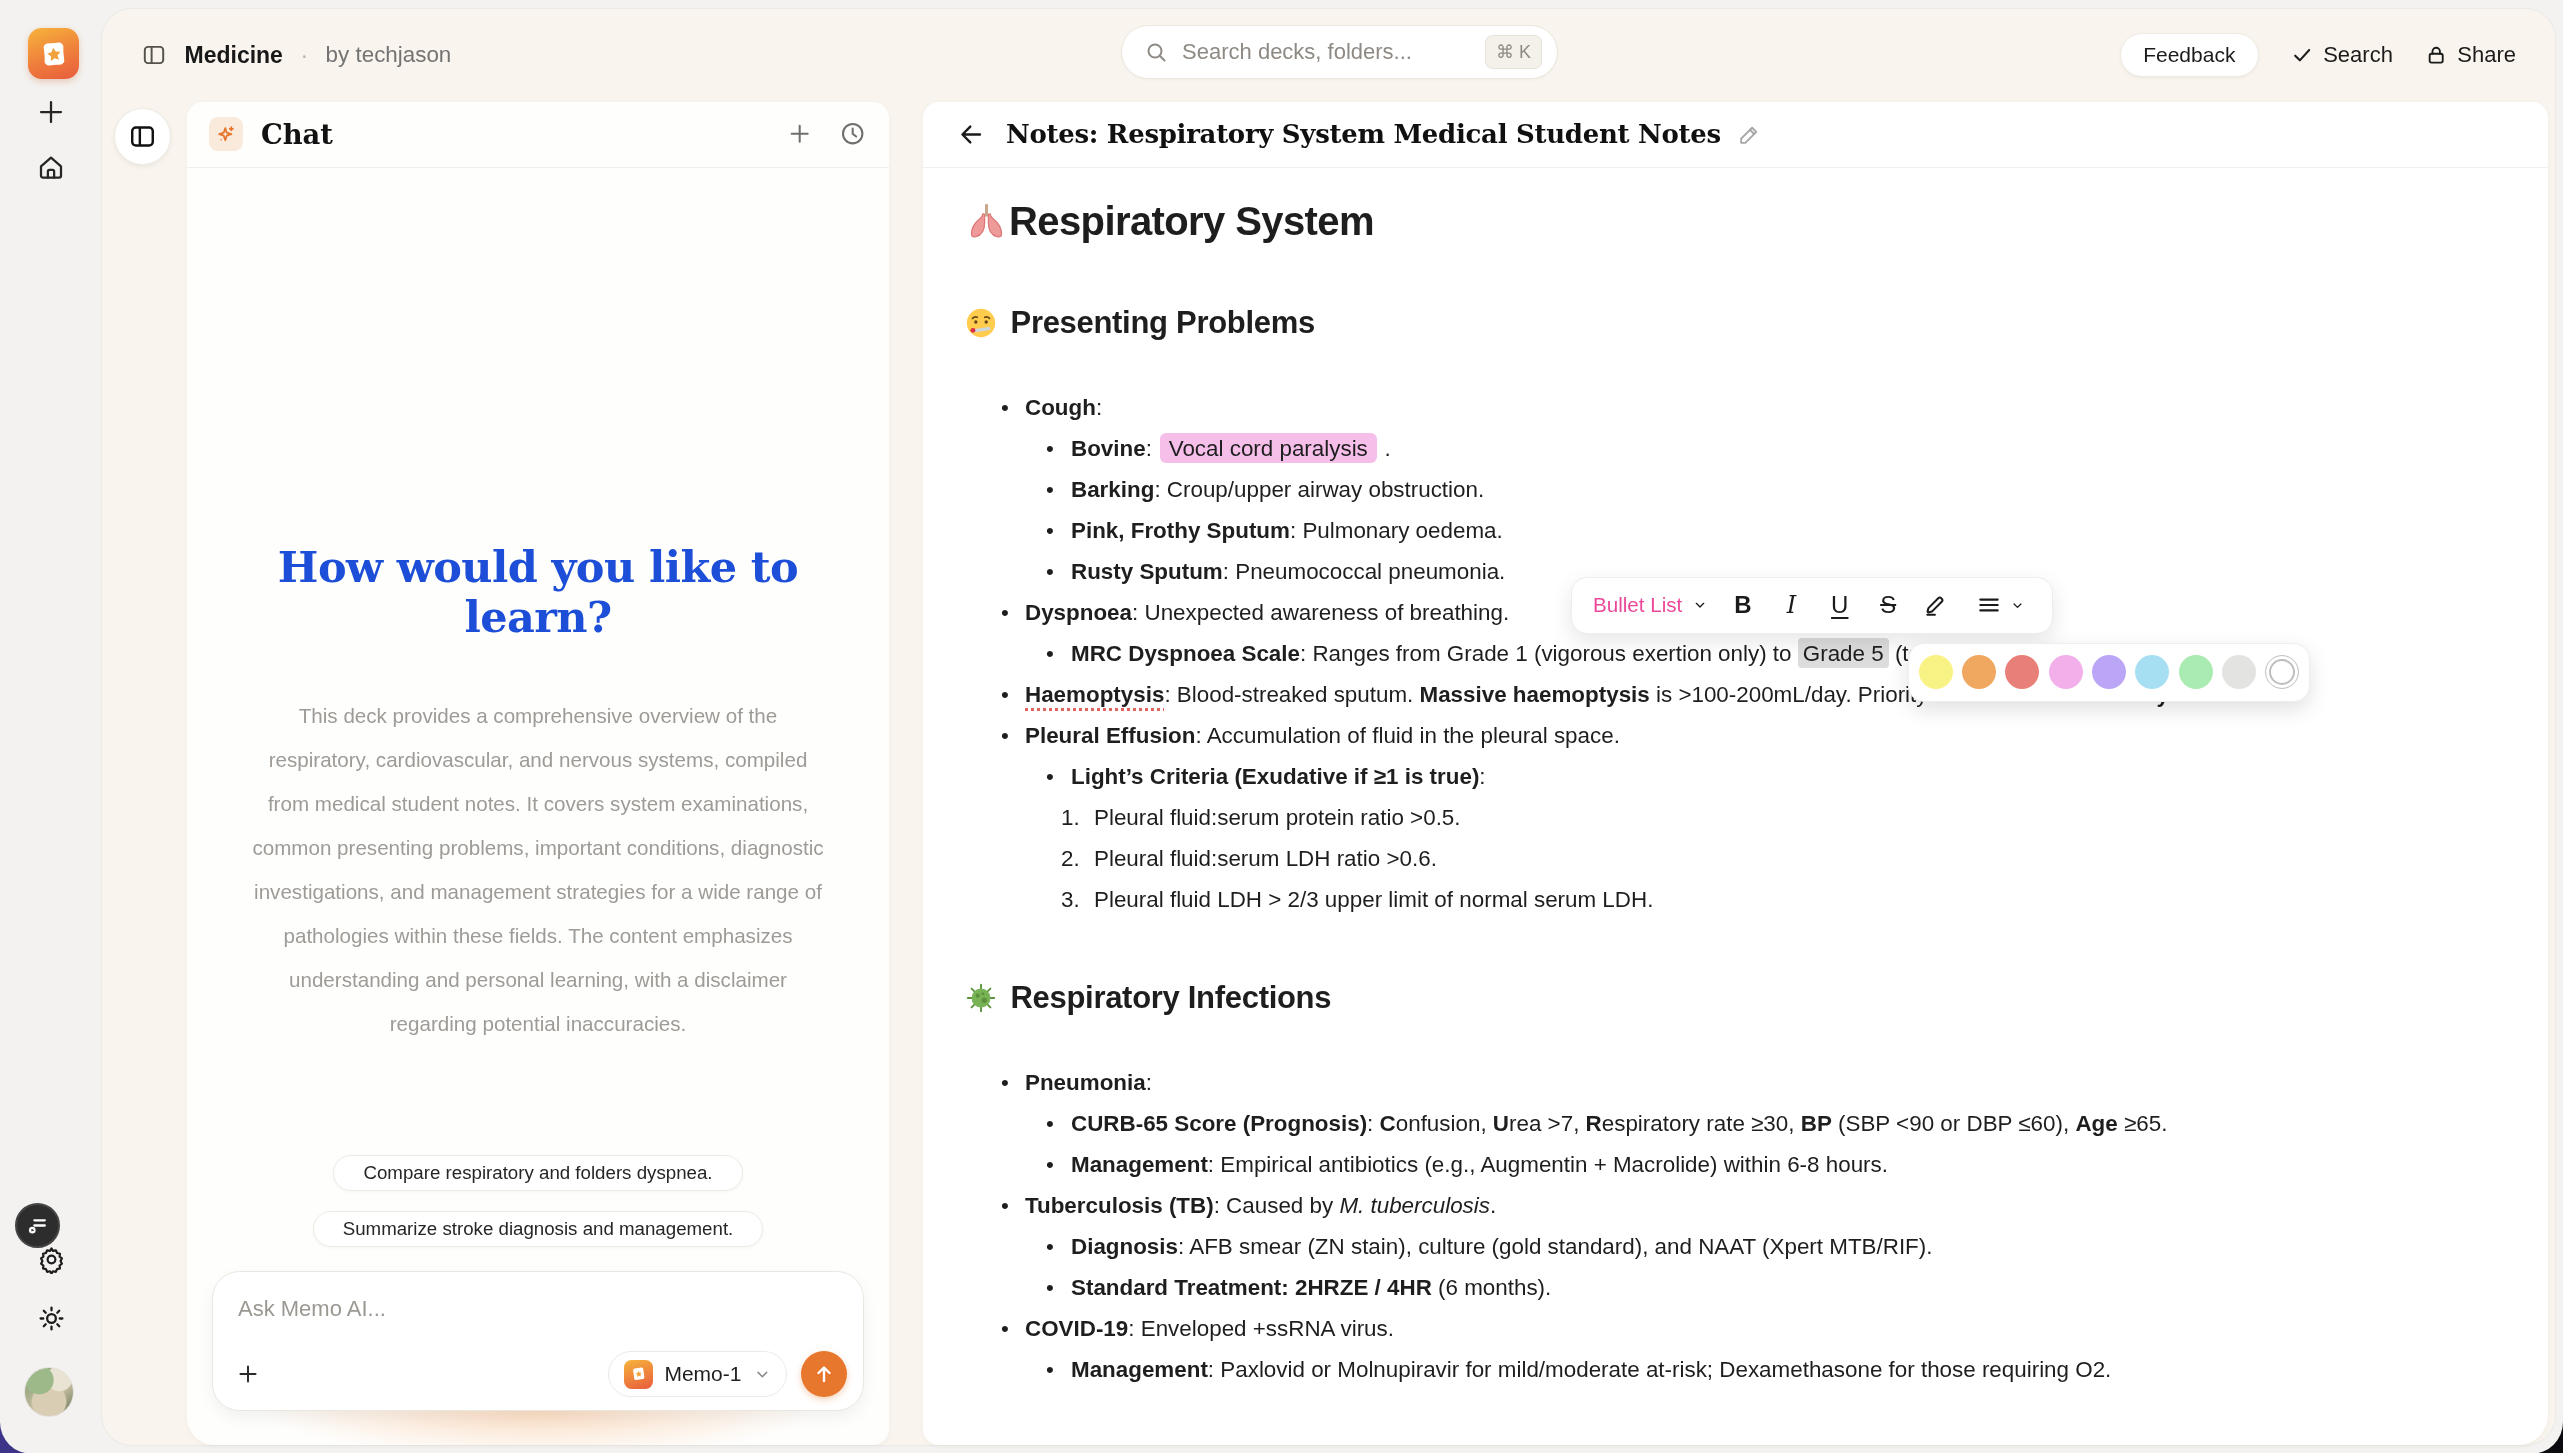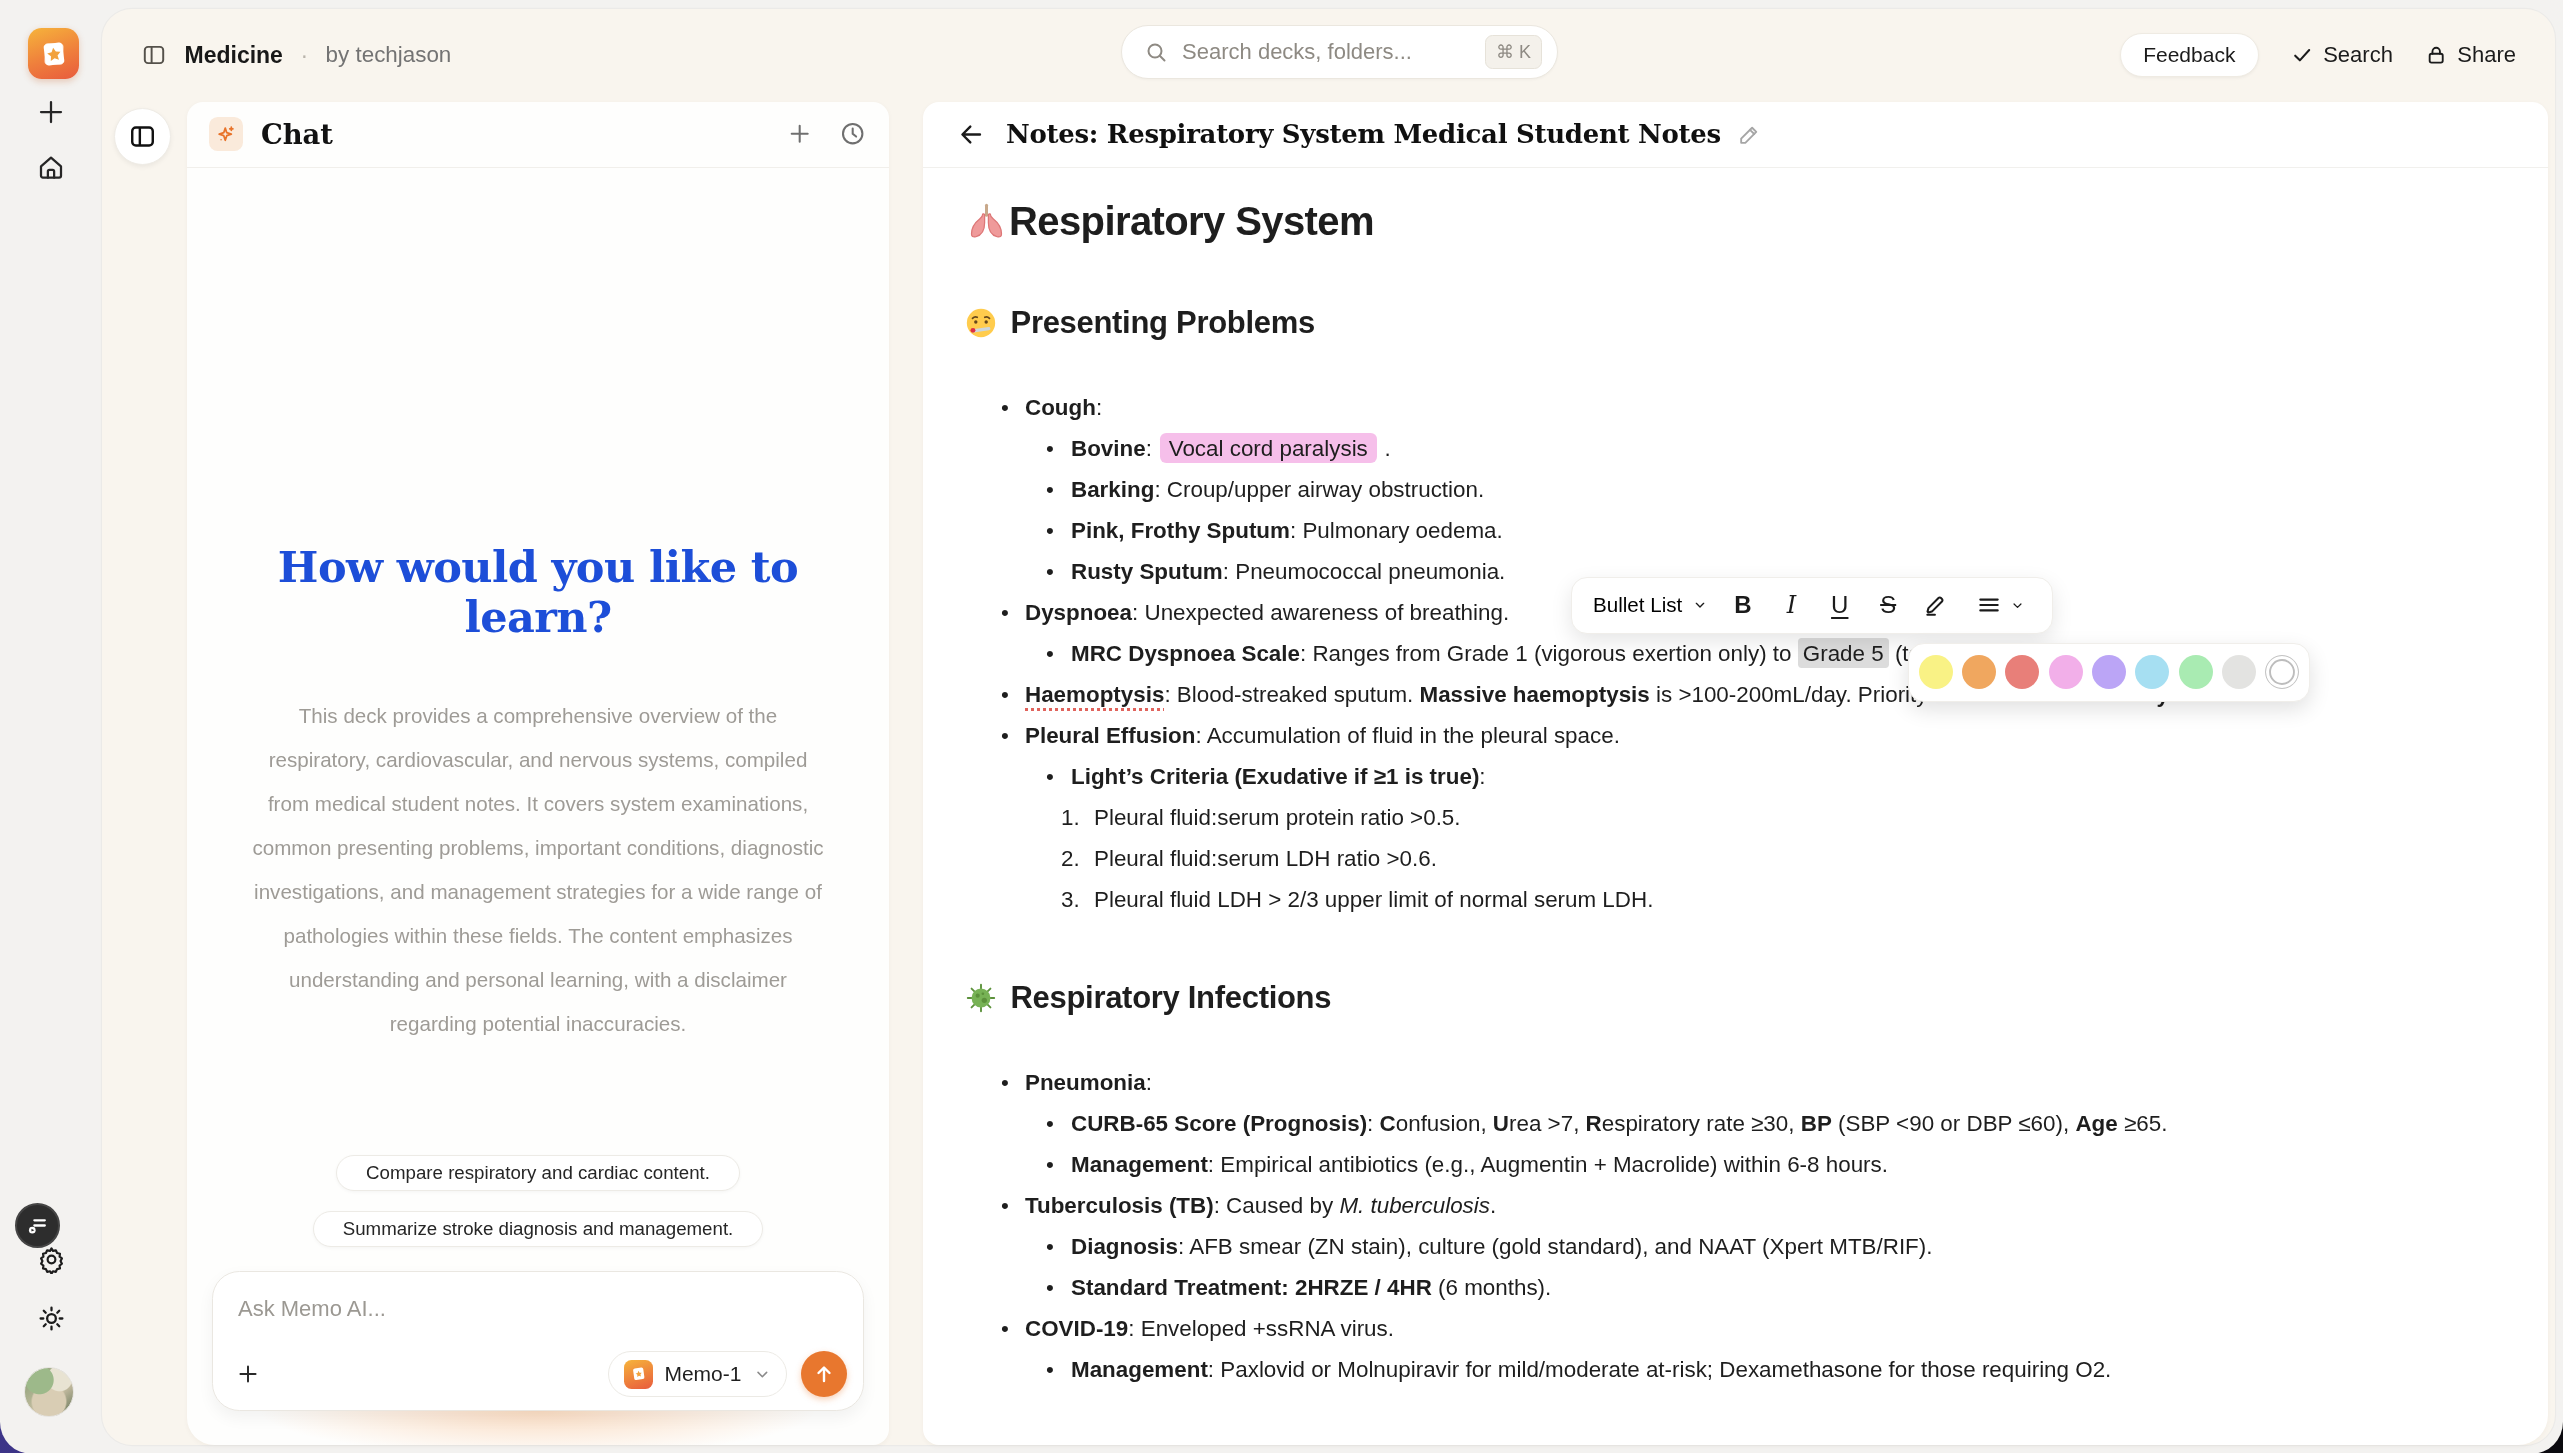--- a/index.html
+++ b/index.html
@@ -113,21 +113,21 @@
   .seg-i { font-style:italic; }
   .seg-hl { background:#F6BFEA; border-radius:6.2px; padding:2.5px 8.7px; margin:0 1.9px; }
   .seg-sel { background:#DCDCDC; border-radius:3.7px; padding:2.5px 5px; }
   .seg-u { text-decoration:underline dotted #E0635C; text-decoration-thickness:2.5px; text-underline-offset:6.2px; }
   .gap-h2 { margin-top:60px; }
 
   
   .fmt-toolbar { position:absolute; left:1570px; top:577px; width:482px; height:57px; background:#FFFFFF;
                  border:1.2px solid #F0EEEA; border-radius:16px; box-shadow:0 7.5px 21px rgba(0,0,0,.10);
                  display:flex; align-items:center; padding:0 21px; gap:21px; z-index:10; }
-  .fmt-label { font-size:20.6px; color:#000000; display:flex; align-items:center; gap:10px; }
+  .fmt-label { font-size:20.6px; color:#ec4899; display:flex; align-items:center; gap:10px; }
   .fmt-btn { font-size:24px; color:#1b1b1b; width:27.4px; text-align:center; }
   .fmt-btn.b { font-weight:700; }
   .fmt-btn.i { font-style:italic; font-family:"DejaVu Serif", serif; }
   .fmt-btn.u { text-decoration:underline; text-underline-offset:3.7px; }
   .fmt-btn.s { text-decoration:line-through; }
   .palette { position:absolute; left:1908px; top:643px; width:402px; height:59px; background:#FFFFFF;
              border:1.2px solid #F0EEEA; border-radius:16px; box-shadow:0 7.5px 21px rgba(0,0,0,.12);
              display:flex; align-items:center; justify-content:center; gap:9.3px; z-index:11; }
   .swatch { width:34px; height:34px; border-radius:50%; }
   .swatch.none { background:#fff; border:1.9px solid #c4c4c4; box-shadow:inset 0 0 0 3.1px #fff, inset 0 0 0 5px #bdbdbd; }
@@ -250,21 +250,21 @@
         </div>
       </div>
 
       <div class="chat-body">
         <div class="empty-state">
           <div class="empty-title serif">How would you like to learn?</div>
           <div class="empty-body">This deck provides a comprehensive overview of the respiratory, cardiovascular, and nervous systems, compiled from medical student notes. It covers system examinations, common presenting problems, important conditions, diagnostic investigations, and management strategies for a wide range of pathologies within these fields. The content emphasizes understanding and personal learning, with a disclaimer regarding potential inaccuracies.</div>
         </div>
 
         <div class="chips">
-          <div class="chip">Compare respiratory and cardiac content.</div>
+          <div class="chip">Compare respiratory and folders dyspnea.</div>
           <div class="chip">Summarize stroke diagnosis and management.</div>
         </div>
 
         <div class="input-card">
           <span class="input-ph">Ask Memo AI...</span>
           <div class="input-row">
             <svg width="26" height="26" viewBox="0 0 24 24" fill="none" stroke="#2a2a2a" stroke-width="1.8" stroke-linecap="round">
               <path d="M12 5v14M5 12h14"></path>
             </svg>
             <div class="model-pill">

